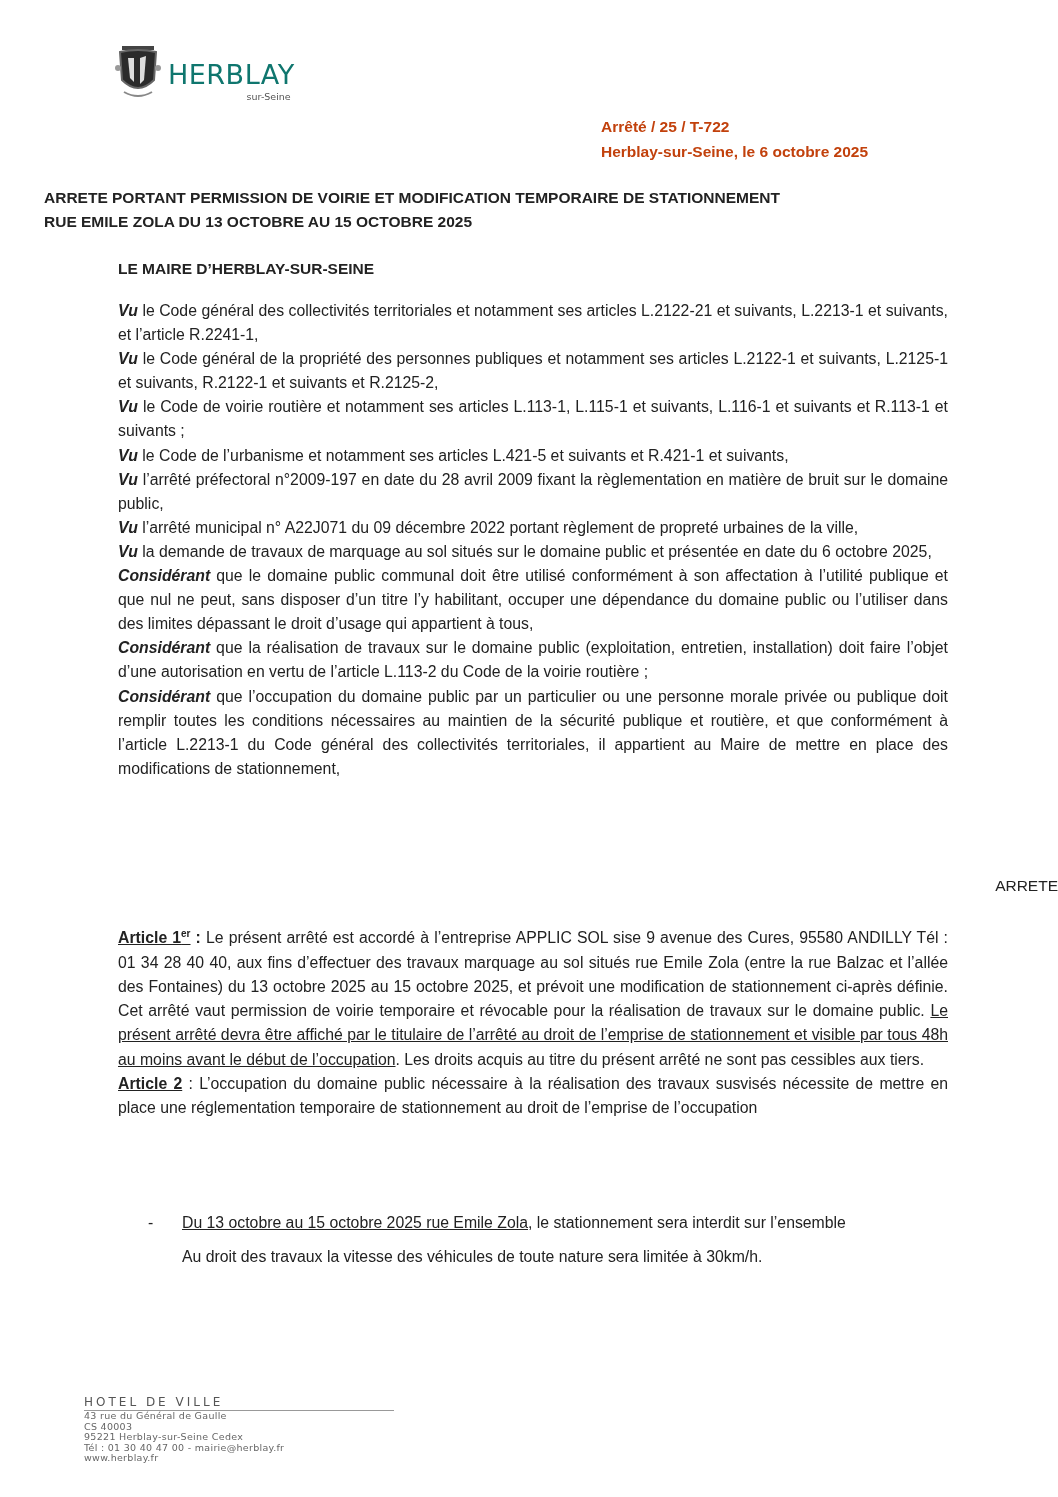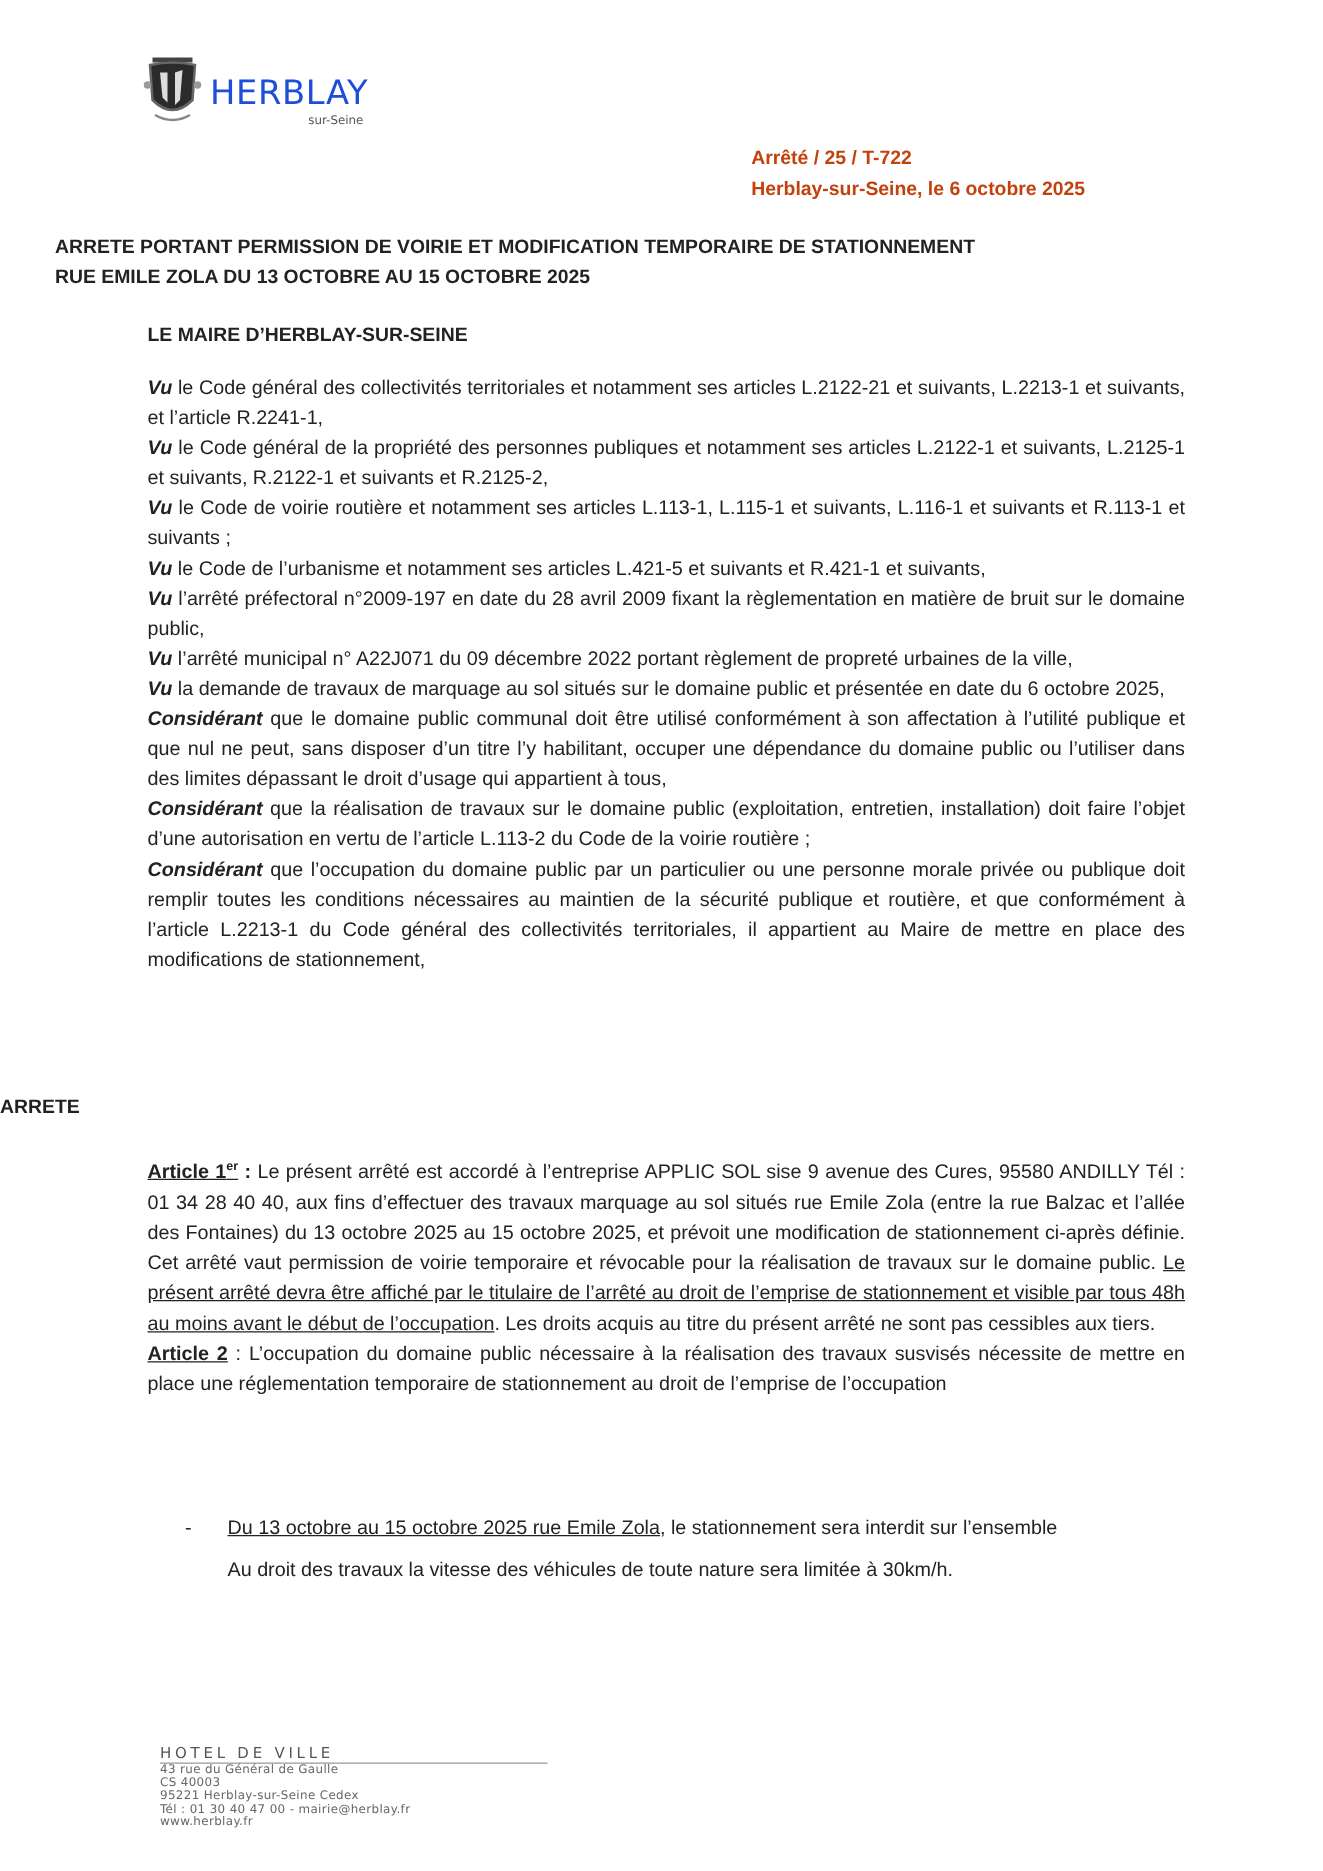--- a/index.html
+++ b/index.html
@@ -2,40 +2,40 @@
 <html><head>
 <meta charset="utf-8">
 <style>
   html, body { margin:0; padding:0; background:#ffffff; }
   body { width:1058px; height:1497px; position:relative; overflow:hidden;
          font-family:"Liberation Sans", sans-serif; color:#1a1a1a; }
   .logo { position:absolute; left:114px; top:38px; display:flex; align-items:flex-end; }
   .crest { width:48px; height:62px; position:relative; }
   .crest svg { width:48px; height:62px; display:block; }
   .brand { margin-left:6px; position:relative; top:-12px; }
-  .brand-name { font-family:"DejaVu Sans", sans-serif; font-size:27px; letter-spacing:0.5px; color:#1d4ed8; line-height:1; font-weight:normal; }
+  .brand-name { font-family:"DejaVu Sans", sans-serif; font-size:27px; letter-spacing:0.5px; color:#0f766e; line-height:1; font-weight:normal; }
   .brand-sub { font-family:"DejaVu Sans", sans-serif; font-size:9.5px; color:#555; position:absolute; right:4px; top:30px; white-space:nowrap; }
   .ref { position:absolute; left:601px; top:114px; font-weight:bold; font-size:15.5px; line-height:25px; color:#c2410c; }
   .title { position:absolute; left:0; width:1058px; top:186px; text-align:left; font-weight:bold; font-size:15.5px; line-height:24px; color:#222;padding-left:44px; }
   .maire { position:absolute; left:118px; top:260px; font-weight:bold; font-size:15.5px; color:#222; }
   .body { position:absolute; left:118px; top:299px; width:830px; font-size:15.8px; line-height:24.1px; text-align:justify; color:#222; }
   .body p { margin:0; }
   .body b { font-weight:bold;font-style:italic; }
-  .arrete-head { position:absolute; left:0; width:1058px; top:877px; text-align:left; font-weight:bold; font-size:15.5px; color:#222; }
+  .arrete-head { position:absolute; left:0; width:1058px; top:877px; text-align:right; font-weight:normal; font-size:15.5px; color:#222; }
   .articles { position:absolute; left:118px; top:922px; width:830px; font-size:15.8px; line-height:24.3px; text-align:justify; color:#222; }
   .articles p { margin:0; }
   .art-label { font-weight:bold; text-decoration:underline; }
   .u { text-decoration:underline; }
   sup { font-size:10px; }
   .bullets { position:absolute; left:148px; top:1209px; width:800px; font-size:15.8px; color:#222; }
   .bullet-row { display:flex; line-height:27px; }
   .dash { width:34px; }
   .bullet-cont { margin-left:34px; line-height:27px; margin-top:8px; }
   .bullet-note { margin-left:34px; margin-top:12px; }
-  .footer { position:absolute; left:84px; top:1395px; font-family:"DejaVu Sans", sans-serif; color:#666;margin-left:44px; }
+  .footer { position:absolute; left:84px; top:1395px; font-family:"DejaVu Sans", sans-serif; color:#666; }
   .footer-title { font-size:12px; letter-spacing:3px; border-bottom:1px solid #999; width:310px; padding-bottom:1px; color:#555; }
   .footer-line { font-size:9.5px; line-height:10.5px; letter-spacing:0.3px; }
 </style>
 </head>
 <body>
 
 <div class="logo">
   <div class="crest">
     <svg viewBox="0 0 48 62">
       <path d="M8 8 h32 v4 h-32z" fill="#444"></path>

